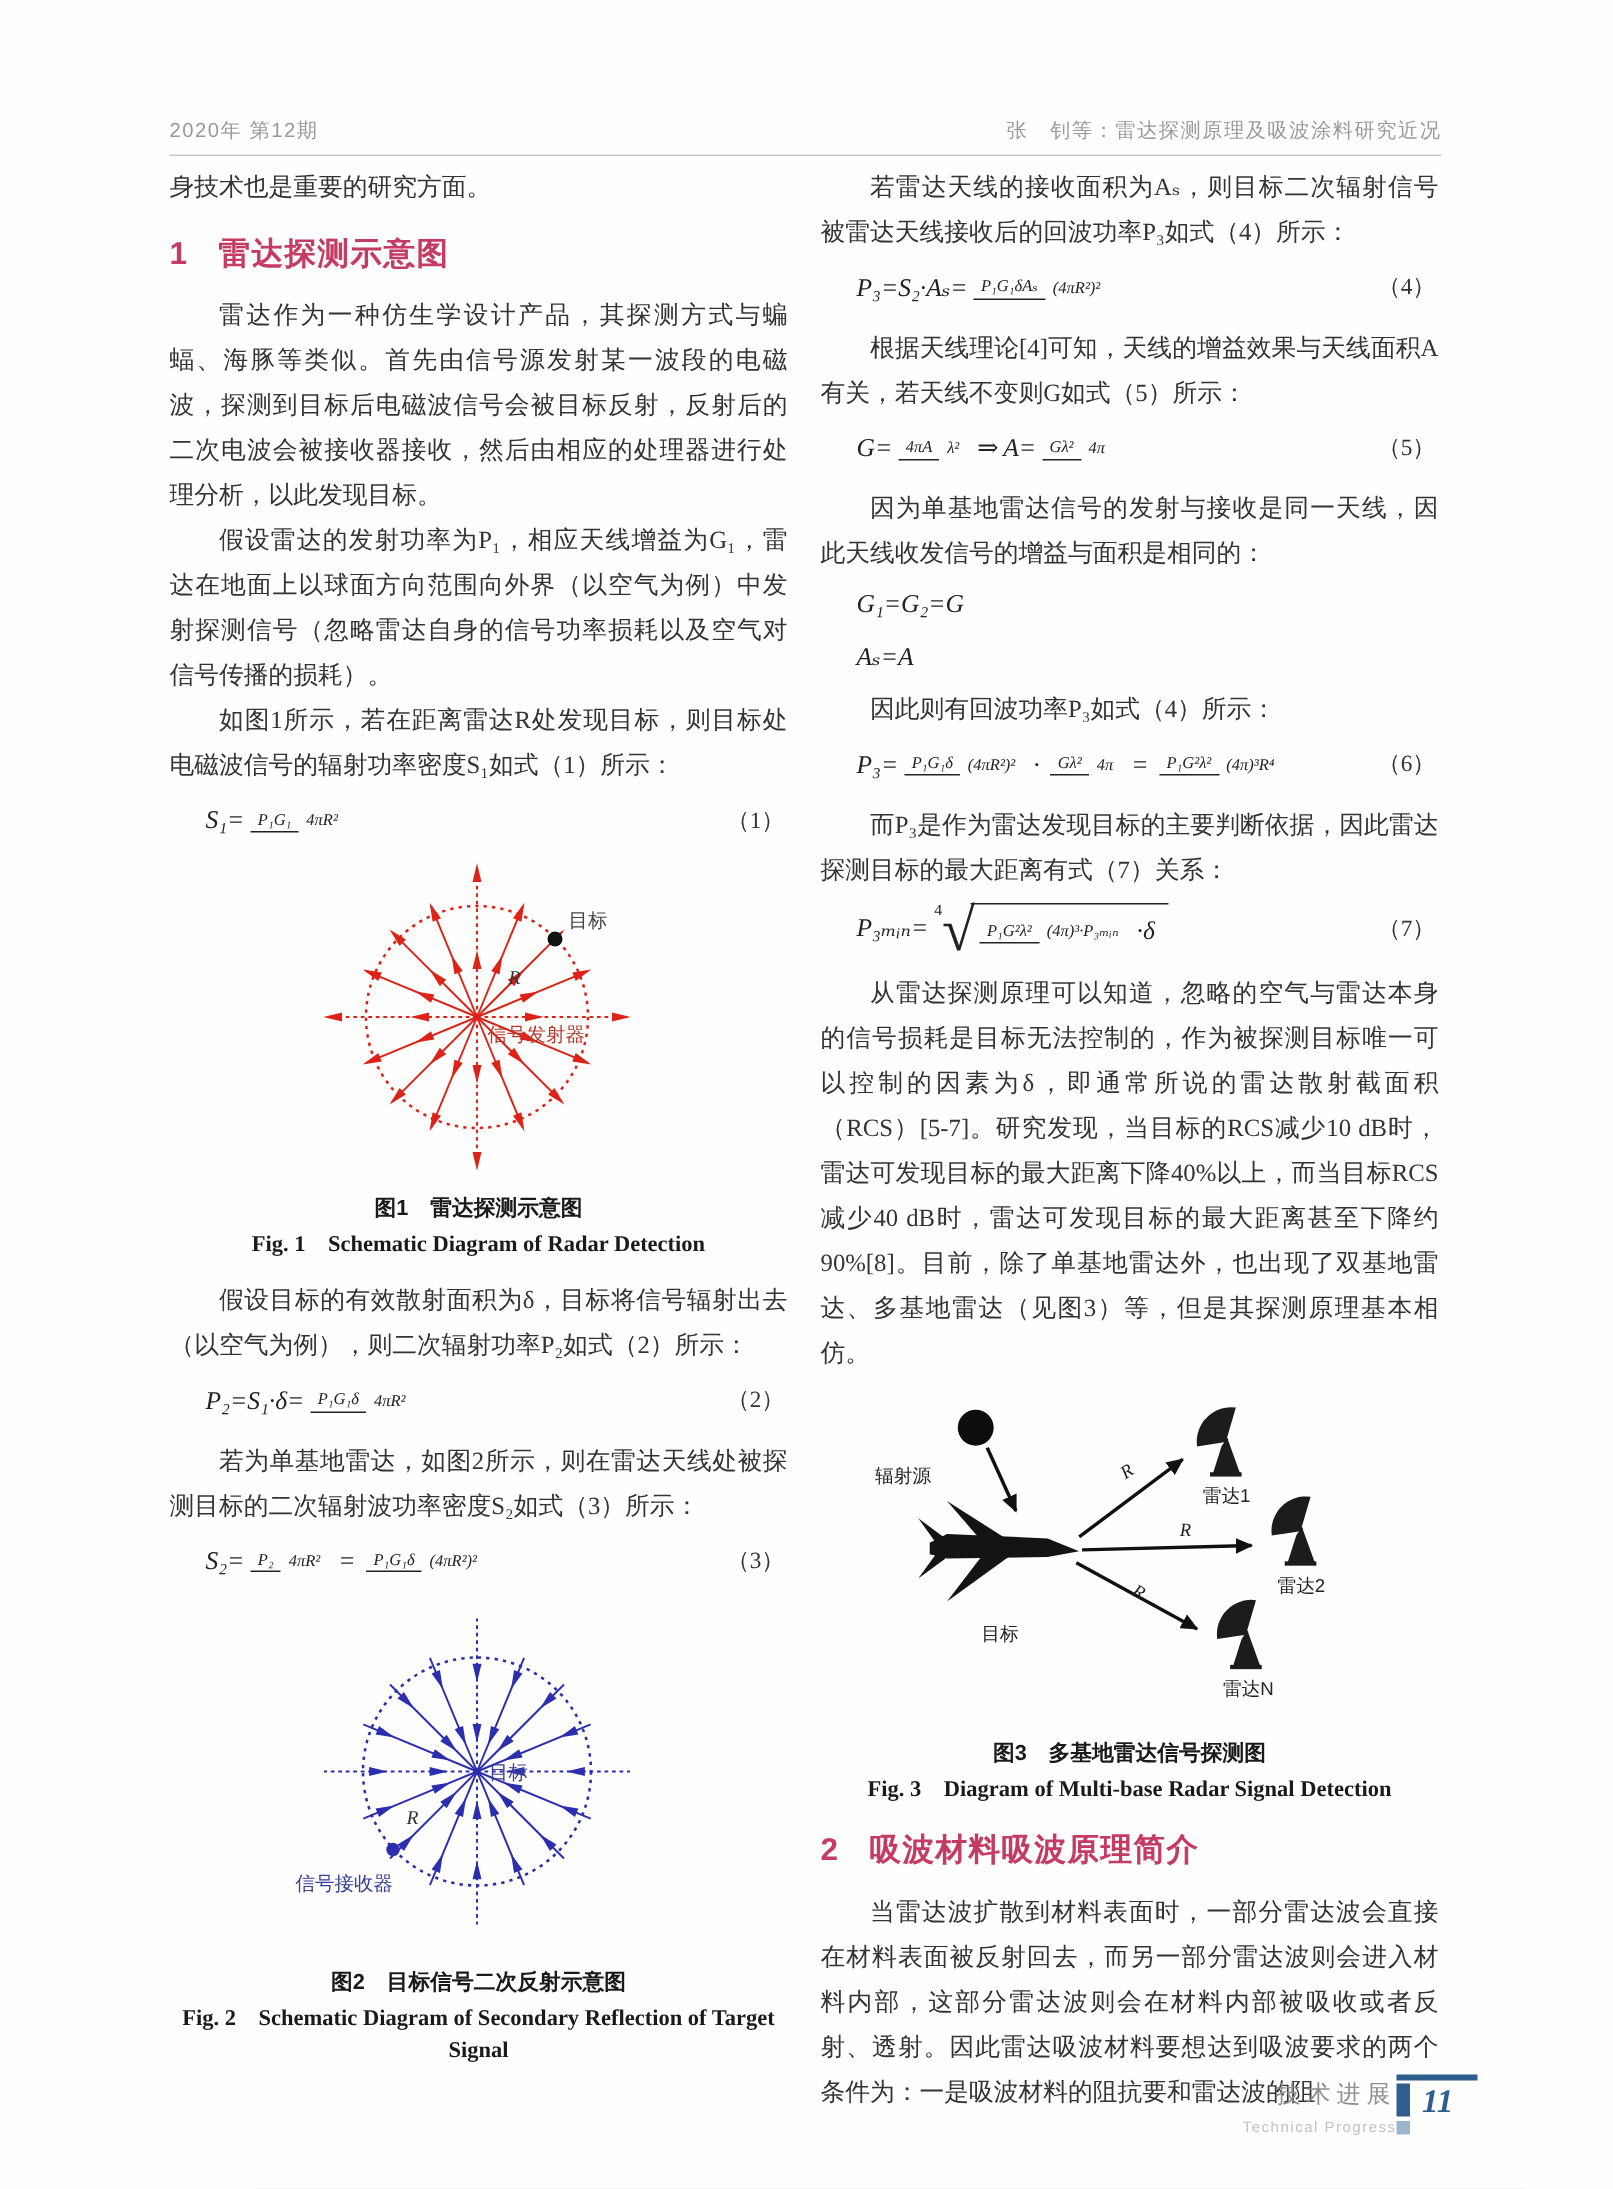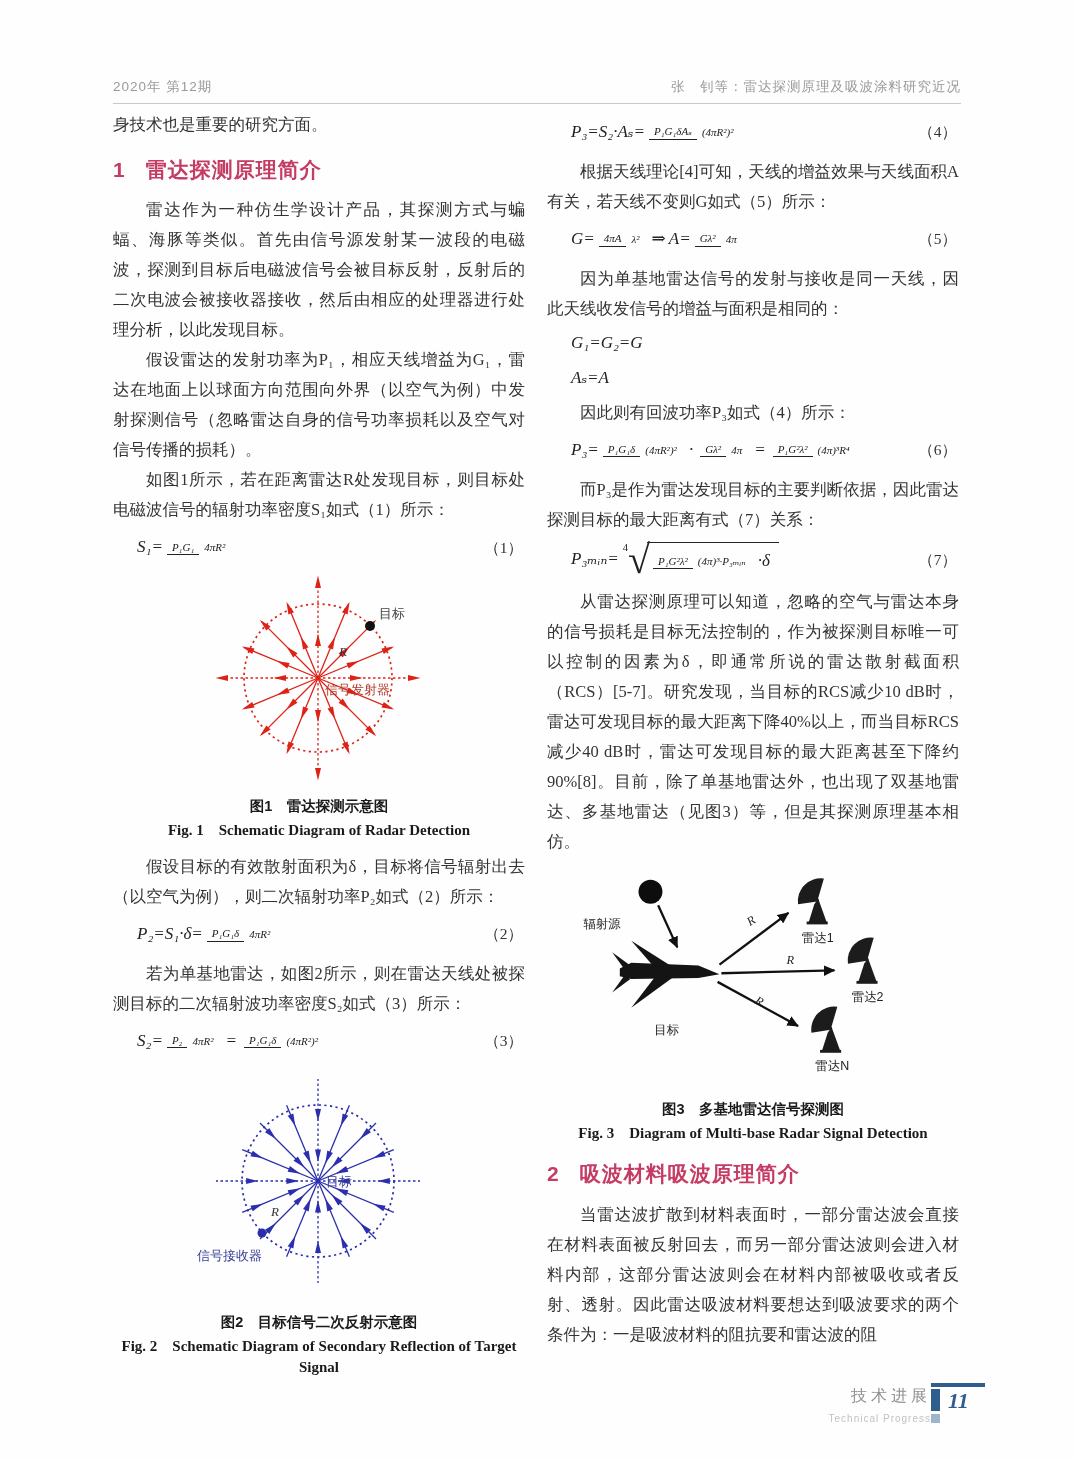--- a/index.html
+++ b/index.html
@@ -61,21 +61,21 @@
   <div class="hdr">
     <span>2020年 第12期</span>
     <span>张　钊等：雷达探测原理及吸波涂料研究近况</span>
   </div>
 
   <div class="col col-left">
 
     <p class="para noindent">身技术也是重要的研究方面。</p>
 
     <h2 class="sec">
-      <span class="secnum">1</span><span>雷达探测原理简介</span>
+      <span class="secnum">1</span><span>雷达探测示意图</span>
     </h2>
 
     <p class="para">雷达作为一种仿生学设计产品，其探测方式与蝙蝠、海豚等类似。首先由信号源发射某一波段的电磁波，探测到目标后电磁波信号会被目标反射，反射后的二次电波会被接收器接收，然后由相应的处理器进行处理分析，以此发现目标。</p>
     <p class="para">假设雷达的发射功率为P₁，相应天线增益为G₁，雷达在地面上以球面方向范围向外界（以空气为例）中发射探测信号（忽略雷达自身的信号功率损耗以及空气对信号传播的损耗）。</p>
     <p class="para">如图1所示，若在距离雷达R处发现目标，则目标处电磁波信号的辐射功率密度S₁如式（1）所示：</p>
 
     <div class="formula">
       <span>S₁=</span>
       <span class="frac">
         <span class="num">P₁G₁</span>
@@ -232,20 +232,21 @@
         <text class="figlabel" x="84" y="194" fill="#3a4096">信号接收器</text>
       </svg>
       <p class="cap-zh">图2　目标信号二次反射示意图</p>
       <p class="cap-en">Fig. 2　Schematic Diagram of Secondary Reflection of Target Signal</p>
     </div>
 
   </div>
 
   <div class="col col-right">
 
+    <p class="para">若雷达天线的接收面积为Aₛ，则目标二次辐射信号被雷达天线接收后的回波功率P₃如式（4）所示：</p>
 
     <div class="formula">
       <span>P₃=S₂·Aₛ=</span>
       <span class="frac">
         <span class="num">P₁G₁δAₛ</span>
         <span class="den">(4πR²)²</span>
       </span>
       <span class="tag">（4）</span>
     </div>
 

